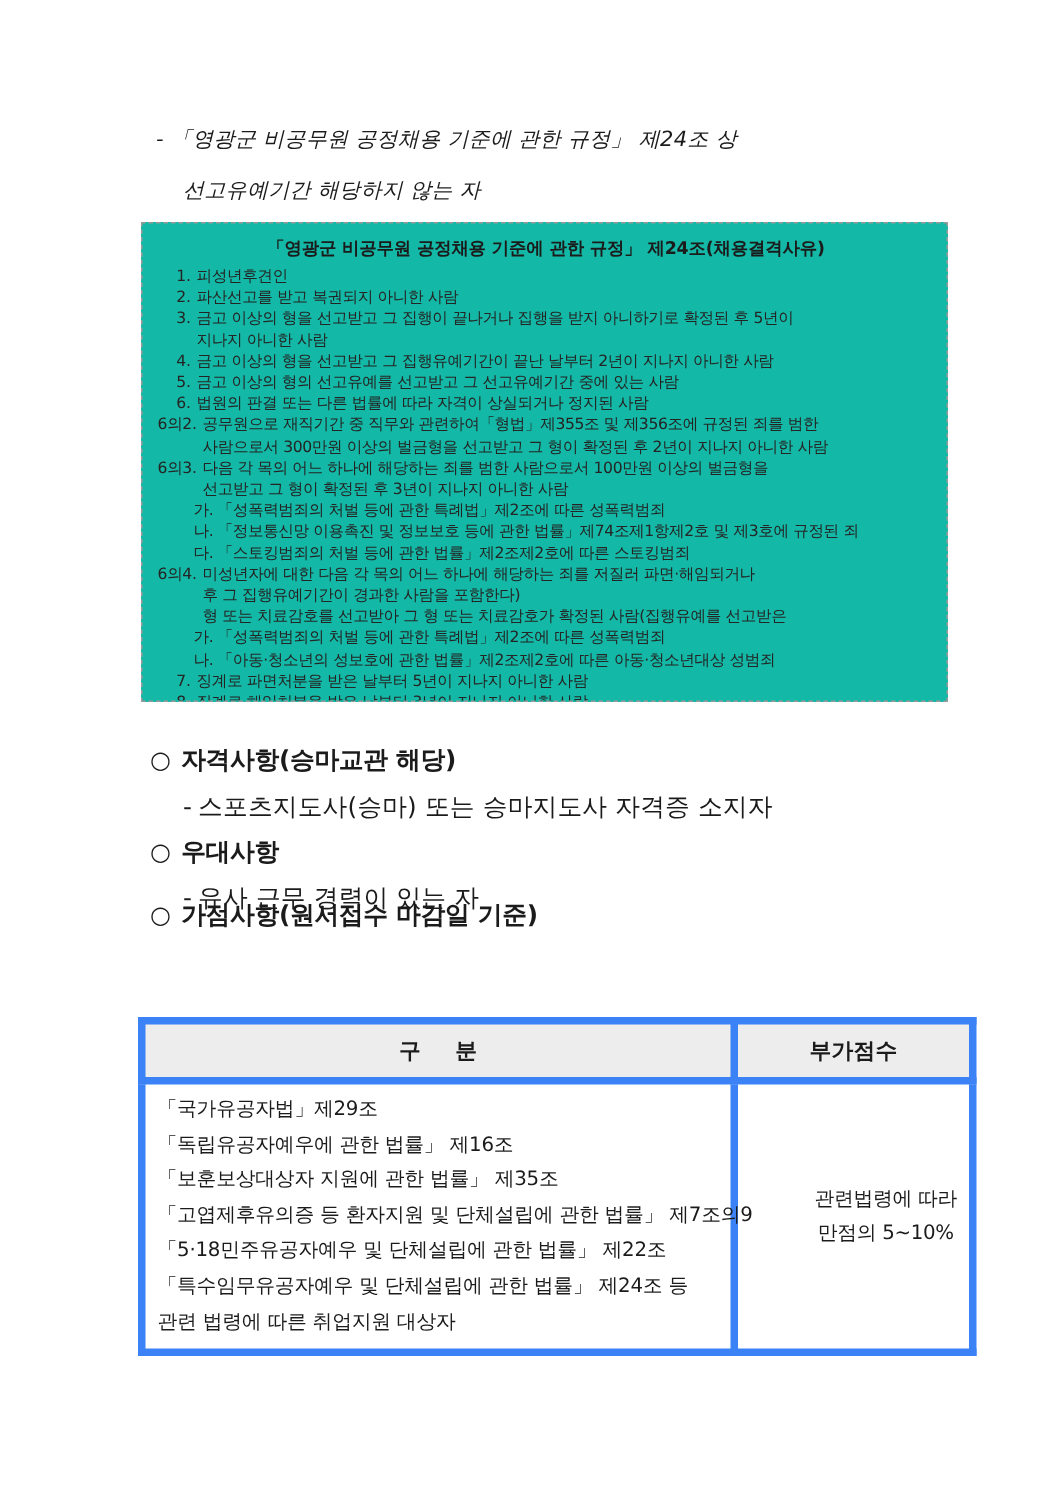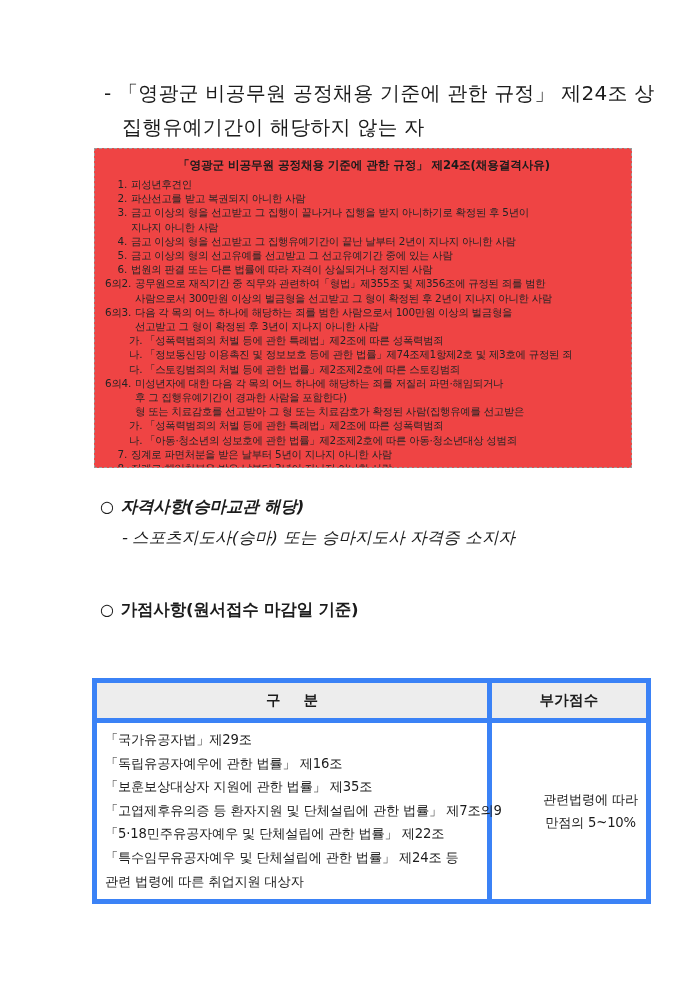--- a/index.html
+++ b/index.html
@@ -24,37 +24,38 @@
     height: 990px;
     background: #fff;
   }
 
   
   .lead {
     position: absolute;
     left: 104px;
     top: 76px;
     width: 540px;
-    font-size: 20px;
+    font-size: 14px;
     line-height: 34px;
     letter-spacing: 0.2px;
     white-space: nowrap;
+    font-style: italic;
   }
   .lead .l2 { padding-left: 18px; display: block; }
 
   
   .reg-box {
     position: absolute;
     left: 94px;
     top: 148px;
     width: 538px;
     height: 320px;
     border: 1px dashed #9a9a9a;
     box-sizing: border-box;
-    background: #ef4444;
+    background: #14b8a6;
     overflow: hidden;
     padding: 6px 4px 4px 6px;
   }
   .reg-title {
     text-align: center;
     font-weight: bold;
     font-size: 11.6px;
     line-height: 17px;
     margin: 2px 0 3px 0;
     letter-spacing: -0.1px;
@@ -163,21 +164,21 @@
   td.score div { display: block; padding-left: 43px; }
 </style>
 </head>
 <body>
 
 <div class="page">
 
   <div class="lead">
     <span>-</span>
     <span>「영광군 비공무원 공정채용 기준에 관한 규정」 제24조 상</span>
-    <span class="l2">집행유예기간이 해당하지 않는 자</span>
+    <span class="l2">선고유예기간 해당하지 않는 자</span>
   </div>
 
   <div class="reg-box">
     <div class="reg-title">「영광군 비공무원 공정채용 기준에 관한 규정」 제24조(채용결격사유)</div>
     <div class="reg-list" id="reg-list">
         <div class="reg-item">
           <span class="num">1.</span>
           <span class="txt">피성년후견인</span>
         </div>
         <div class="reg-item">
@@ -241,29 +242,37 @@
           <span class="num">7.</span>
           <span class="txt">징계로 파면처분을 받은 날부터 5년이 지나지 아니한 사람</span>
         </div>
         <div class="reg-item">
           <span class="num">8.</span>
           <span class="txt">징계로 해임처분을 받은 날부터 3년이 지나지 아니한 사람</span>
         </div>
       </div>
   </div>
 
-  <div class="sec" id="sec-0" style="top:492px;font-style:italic;">
+  <div class="sec" id="sec-0" style="top:492px;">
     <div class="sec-head">
       <span class="circ">○</span><span>자격사항(승마교관 해당)</span>
     </div>
     <div class="sec-sub">
       <span class="dash">-</span><span>스포츠지도사(승마) 또는 승마지도사 자격증 소지자</span>
     </div>
   </div>
 
+  <div class="sec" id="sec-1" style="top:553px;">
+    <div class="sec-head">
+      <span class="circ">○</span><span>우대사항</span>
+    </div>
+    <div class="sec-sub">
+      <span class="dash">-</span><span>유사 근무 경력이 있는 자</span>
+    </div>
+  </div>
 
   <div class="sec" id="sec-2" style="top:595px;">
     <div class="sec-head">
       <span class="circ">○</span><span>가점사항(원서접수 마감일 기준)</span>
     </div>
   </div>
 
   <div class="tbl-wrap">
     <table class="pt">
       <thead>

